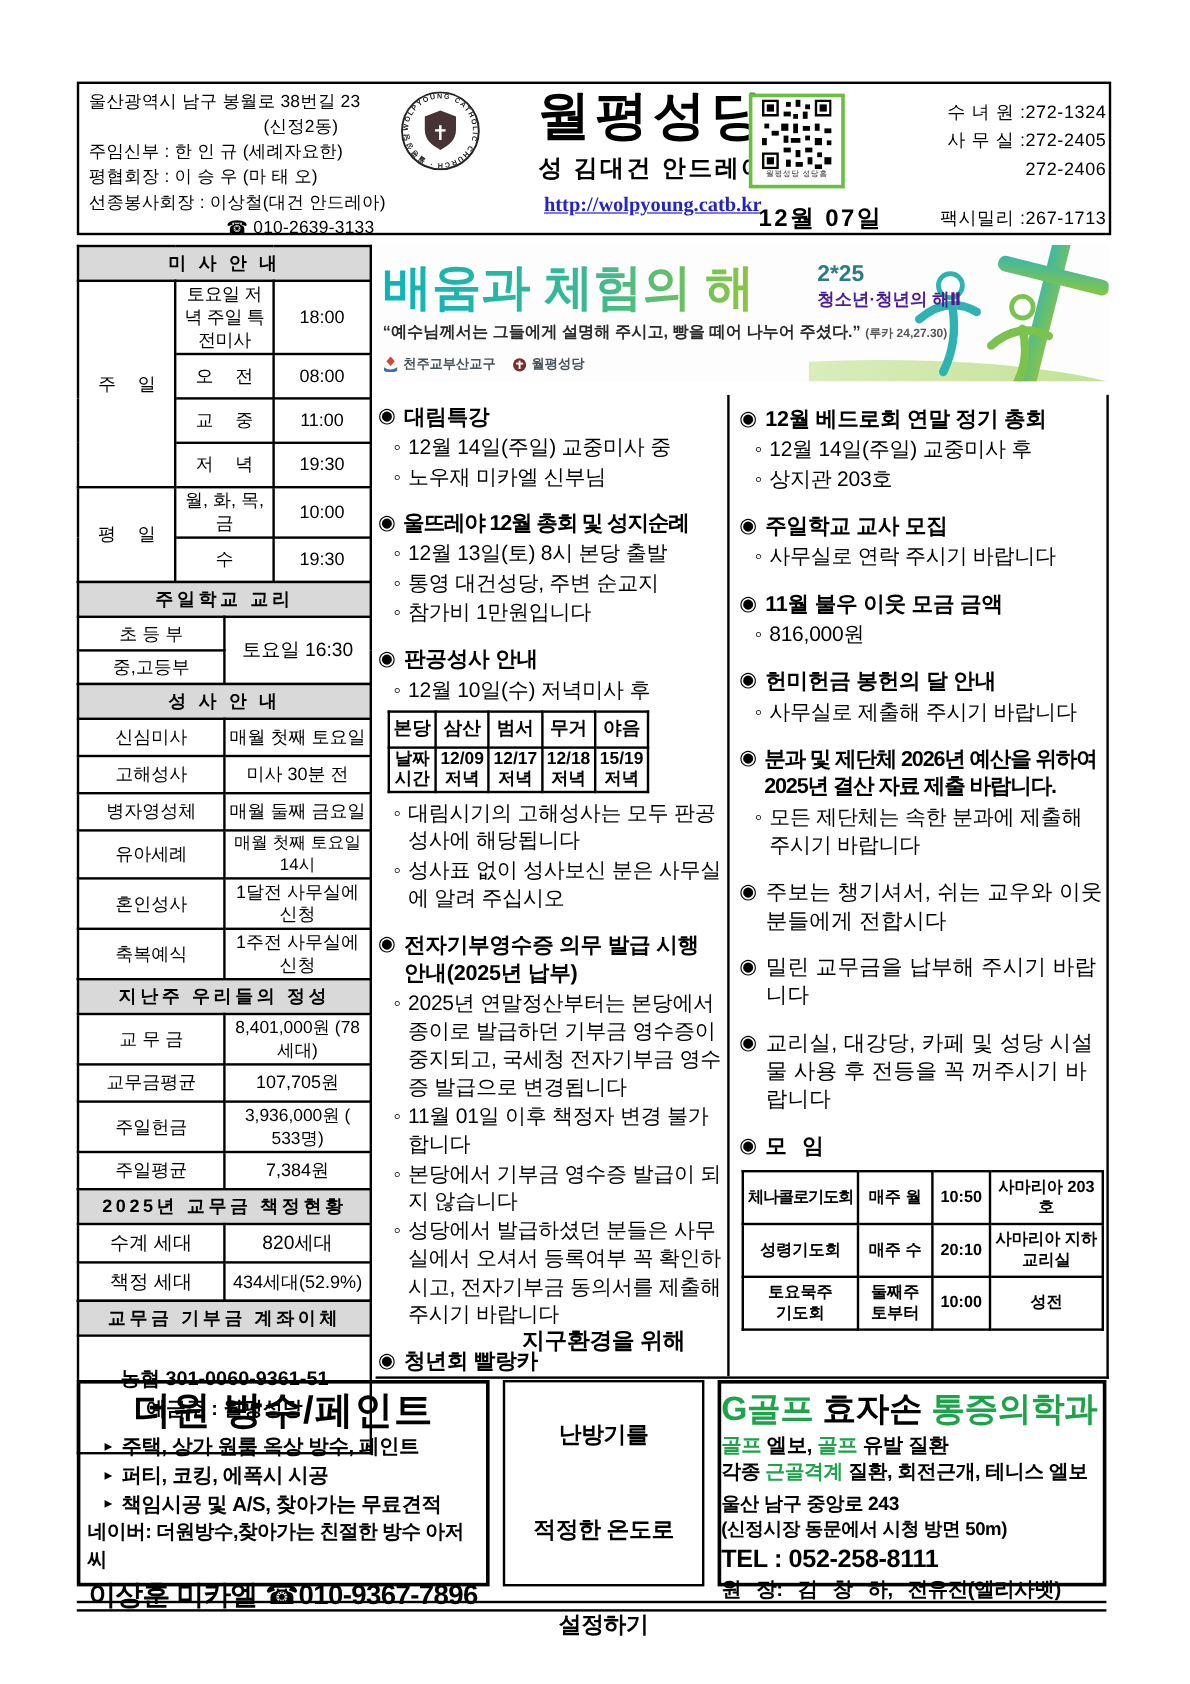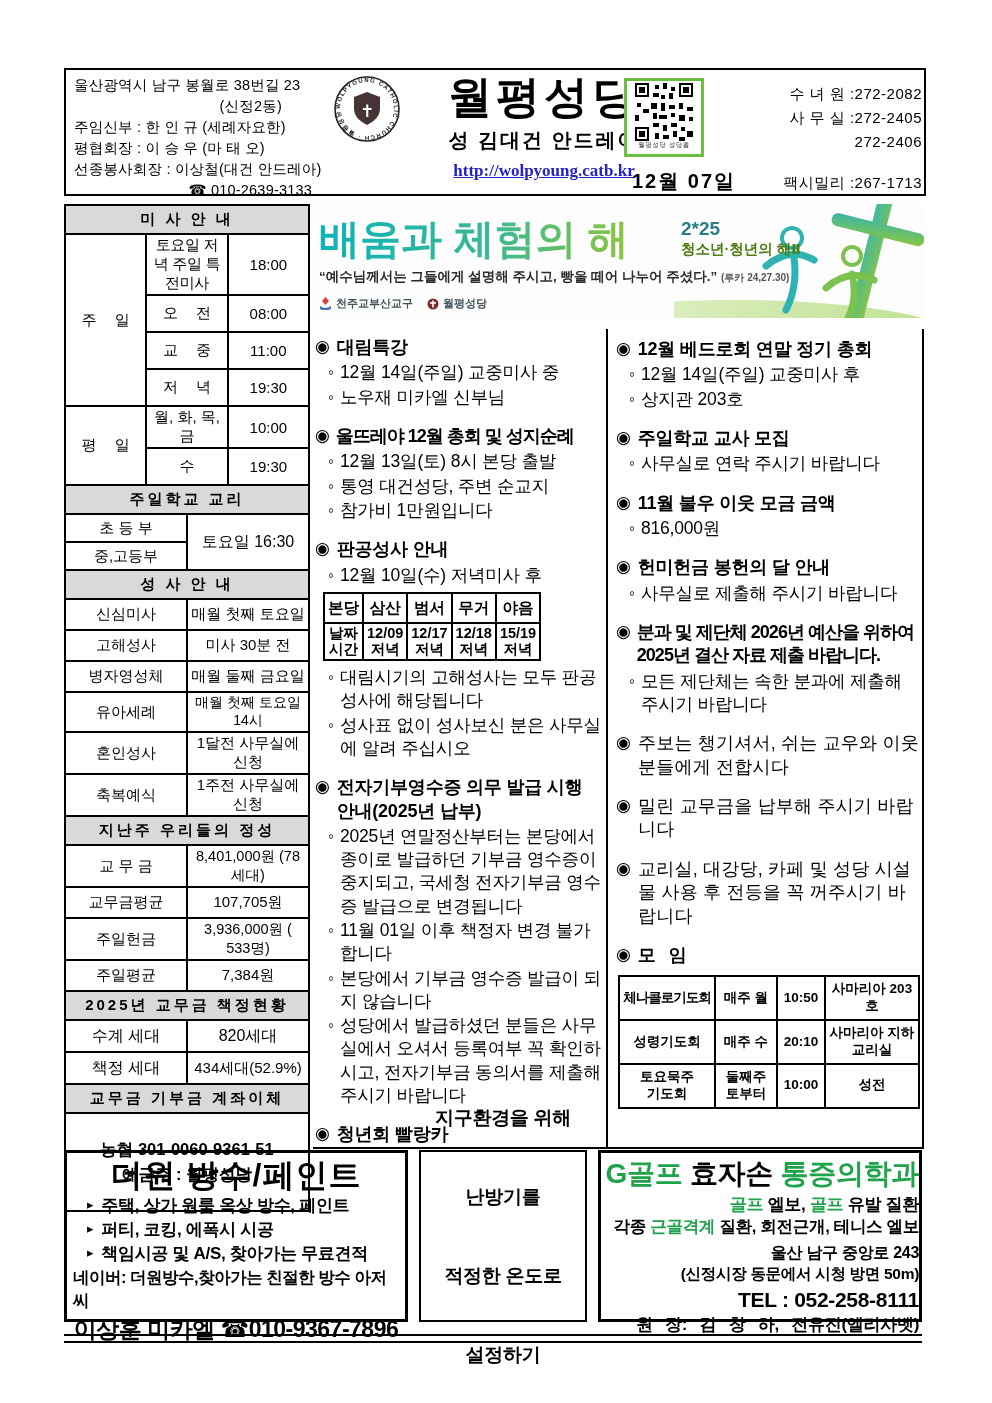--- a/index.html
+++ b/index.html
@@ -42,21 +42,21 @@
   .main{position:absolute;left:313px;top:204px;width:611px;}
   .banner{position:relative;height:114px;margin-bottom:11px;overflow:hidden;background:#fdfdfd;}
   .bart{position:absolute;right:0;top:0;width:250px;height:114px;}
   .btitle{position:absolute;left:6px;top:8px;font-size:41px;font-weight:900;letter-spacing:0px;
           color:#17b0a4;white-space:nowrap;}
   @supports (-webkit-background-clip:text){
     .btitle{background:linear-gradient(90deg,#0cb4b8 0%,#3ab894 55%,#8dc63f 100%);
             -webkit-background-clip:text;background-clip:text;color:transparent;}
   }
   .byear{position:absolute;left:368px;top:14px;font-size:19px;font-weight:800;color:#2b7d85;line-height:1.15;}
-  .bsub{position:absolute;left:368px;top:36px;font-size:14.5px;font-weight:bold;color:#4d7c0f;white-space:nowrap;}
+  .bsub{position:absolute;left:368px;top:36px;font-size:14.5px;font-weight:bold;color:#4c1d95;white-space:nowrap;}
   .bquote{position:absolute;left:6px;top:64px;font-size:13.5px;font-weight:800;color:#2b2b2b;white-space:nowrap;}
   .bref{font-size:10px;font-weight:bold;color:#555;}
   .blogos{position:absolute;left:6px;top:92px;display:flex;align-items:center;gap:14px;
           font-size:11px;font-weight:bold;color:#44525a;}
   .blogos .lg{display:flex;align-items:center;gap:4px;}
 
   .cols{display:flex;height:818px;border-right:2px solid #000;border-bottom:2px solid #000;overflow:hidden;}
   .lcol{width:294px;border-right:2px solid #000;padding:6px 2px 0 2px;}
   .rcol{flex:1;padding:8px 2px 0 8px;}
   .blk{margin-bottom:16px;}
@@ -79,21 +79,21 @@
   
   .adsrow{position:absolute;left:64px;top:1150px;width:858px;display:flex;gap:11px;align-items:stretch;}
   .ad1{width:344px;border:3px solid #000;padding:4px 6px;box-sizing:border-box;height:172px;}
   .ad1 .t{font-size:32px;font-weight:900;text-align:center;letter-spacing:1px;line-height:1.15;}
   .ad1 .ln{display:flex;gap:8px;font-size:17px;font-weight:bold;line-height:1.42;padding-left:14px;letter-spacing:-.3px;}
   .ad1 .ln .b{font-size:13px;padding-top:2px;}
   .ad1 .nv{font-size:16.5px;font-weight:bold;letter-spacing:-.5px;line-height:1.4;}
   .ad1 .ct{font-size:23px;font-weight:900;text-align:center;margin-top:2px;letter-spacing:-.5px;}
   .ad2{width:168px;border:2px solid #000;box-sizing:border-box;height:172px;display:flex;flex-direction:column;
        justify-content:center;text-align:center;font-size:19px;font-weight:bold;line-height:1.75;letter-spacing:-.3px;gap:46px;}
-  .ad3{flex:1;border:3px solid #000;box-sizing:border-box;height:172px;text-align:right;padding-top:3px;letter-spacing:-.3px;}
+  .ad3{flex:1;border:3px solid #000;box-sizing:border-box;height:172px;text-align:left;padding-top:3px;letter-spacing:-.3px;}
   .ad3 .t{font-size:28px;font-weight:900;line-height:1.25;}
   .gr{color:#1fa34a;}
   .ad3 .l2{font-size:17px;font-weight:bold;margin-top:2px;}
   .ad3 .l3{font-size:16.5px;font-weight:bold;}
   .ad3 .a1{font-size:16px;font-weight:bold;margin-top:5px;}
   .ad3 .a2{font-size:15.5px;font-weight:bold;}
   .ad3 .tel{font-size:21px;font-weight:900;margin-top:3px;}
   .ad3 .dir{font-size:17px;font-weight:bold;word-spacing:8px;margin-top:1px;}
 
   .footline{position:absolute;left:64px;top:1334px;width:858px;height:5px;
@@ -176,21 +176,21 @@
         </g>
       </svg>
       <div class="qrcap">월평성당 성당홈</div>
     </div>
 
     <div class="hdate">12월 07일</div>
 
     <div class="phones">
       <div class="phrow">
         <span>수 녀 원 :</span>
-        <span>272-2082</span>
+        <span>272-1324</span>
       </div>
       <div class="phrow">
         <span>사 무 실 :</span>
         <span>272-2405</span>
       </div>
       <div class="phrow end">
         <span>272-2406</span>
       </div>
       <div class="phrow gap">
         <span>팩시밀리 :</span>

